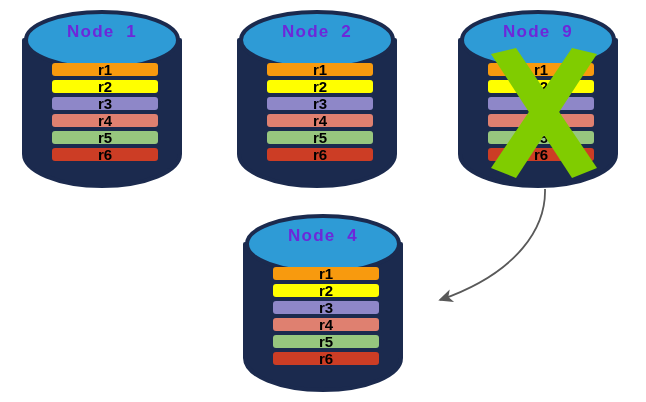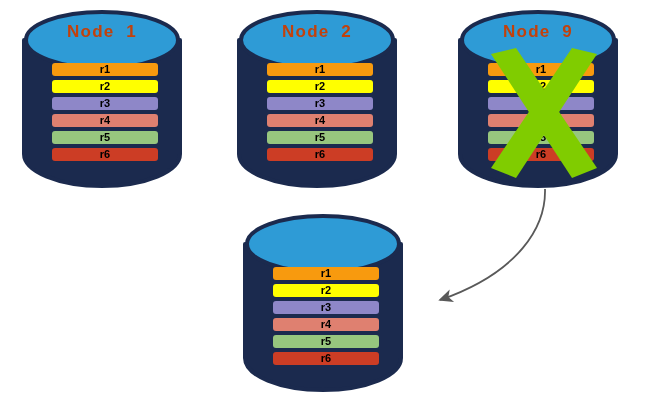--- a/index.html
+++ b/index.html
@@ -34,21 +34,21 @@
     width: 160px;
     height: 178px;
     overflow: visible;
   }
   .node-title {
     position: absolute;
     left: 0;
     top: 14px;
     width: 160px;
     text-align: center;
-    color: #c2410c;
+    color: #6d28d9;
     font-size: 17px;
     font-weight: bold;
     letter-spacing: 1.2px;
     font-family: "Liberation Sans", sans-serif;
     pointer-events: none;
     white-space: pre;
   }
 
   .rows {
     position: absolute;
@@ -56,21 +56,21 @@
     top: 55px;
     width: 106px;
   }
   .row-bar {
     position: relative;
     height: 13px;
     margin-bottom: 4px;
     border-radius: 3px;
     text-align: center;
     line-height: 13px;
-    font-size: 11px;
+    font-size: 15px;
     font-weight: bold;
     color: #000000;
     font-family: "Liberation Sans", sans-serif;
     box-sizing: border-box;
   }
   .row-bar:last-child { margin-bottom: 16px; }
 
   
   .x-mark {
     position: absolute;
@@ -145,20 +145,21 @@
         <polygon points="111,8 86,2 5,122 30,132"></polygon>
       </g>
     </svg>
   </div>
 
   <div class="node" id="node-4" style="left:243px; top:212px;">
     <svg class="cyl-svg" viewBox="0 0 160 178">
       <path d="M2,32 L2,146 A78,32 0 0 0 158,146 L158,32 Z" fill="#1B2A4E" stroke="#1B2A4E" stroke-width="4" stroke-linejoin="round"></path>
       <ellipse cx="80" cy="32" rx="76" ry="28" fill="#2E9BD6" stroke="#1B2A4E" stroke-width="4"></ellipse>
     </svg>
+    <div class="node-title">Node  4</div>
     <div class="rows">
       <div class="row-bar" style="background:#F89A0E;">r1</div>
       <div class="row-bar" style="background:#FFFF00;">r2</div>
       <div class="row-bar" style="background:#8E87C8;">r3</div>
       <div class="row-bar" style="background:#DF8070;">r4</div>
       <div class="row-bar" style="background:#97C67E;">r5</div>
       <div class="row-bar" style="background:#CC3D25;">r6</div>
     </div>
   </div>
 

